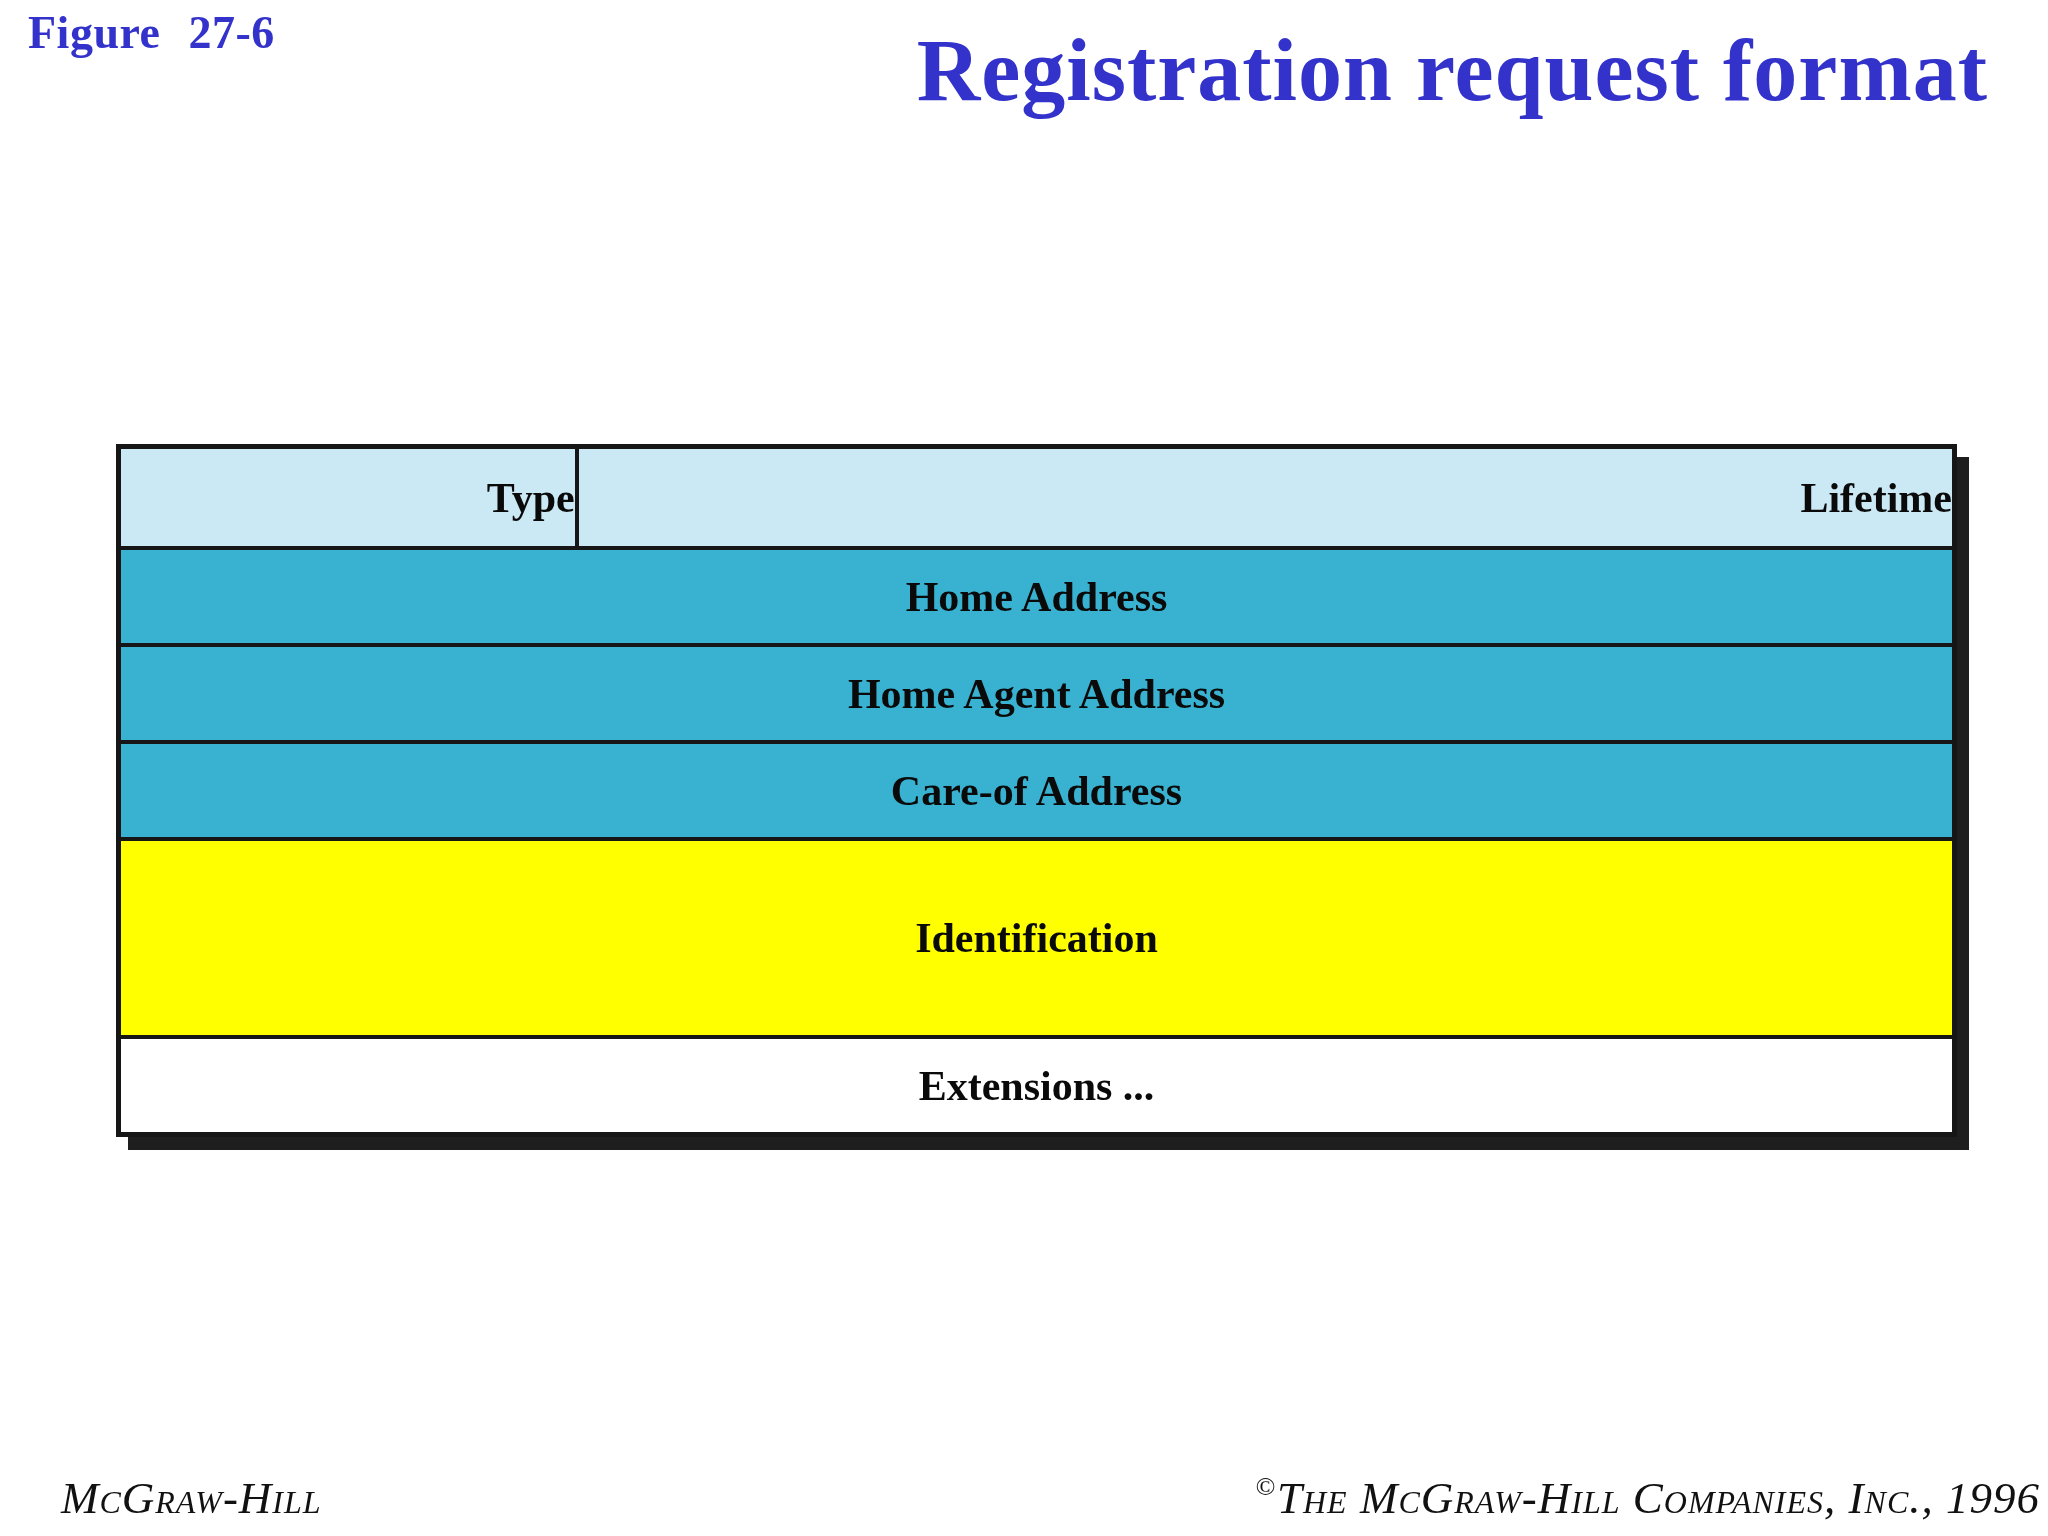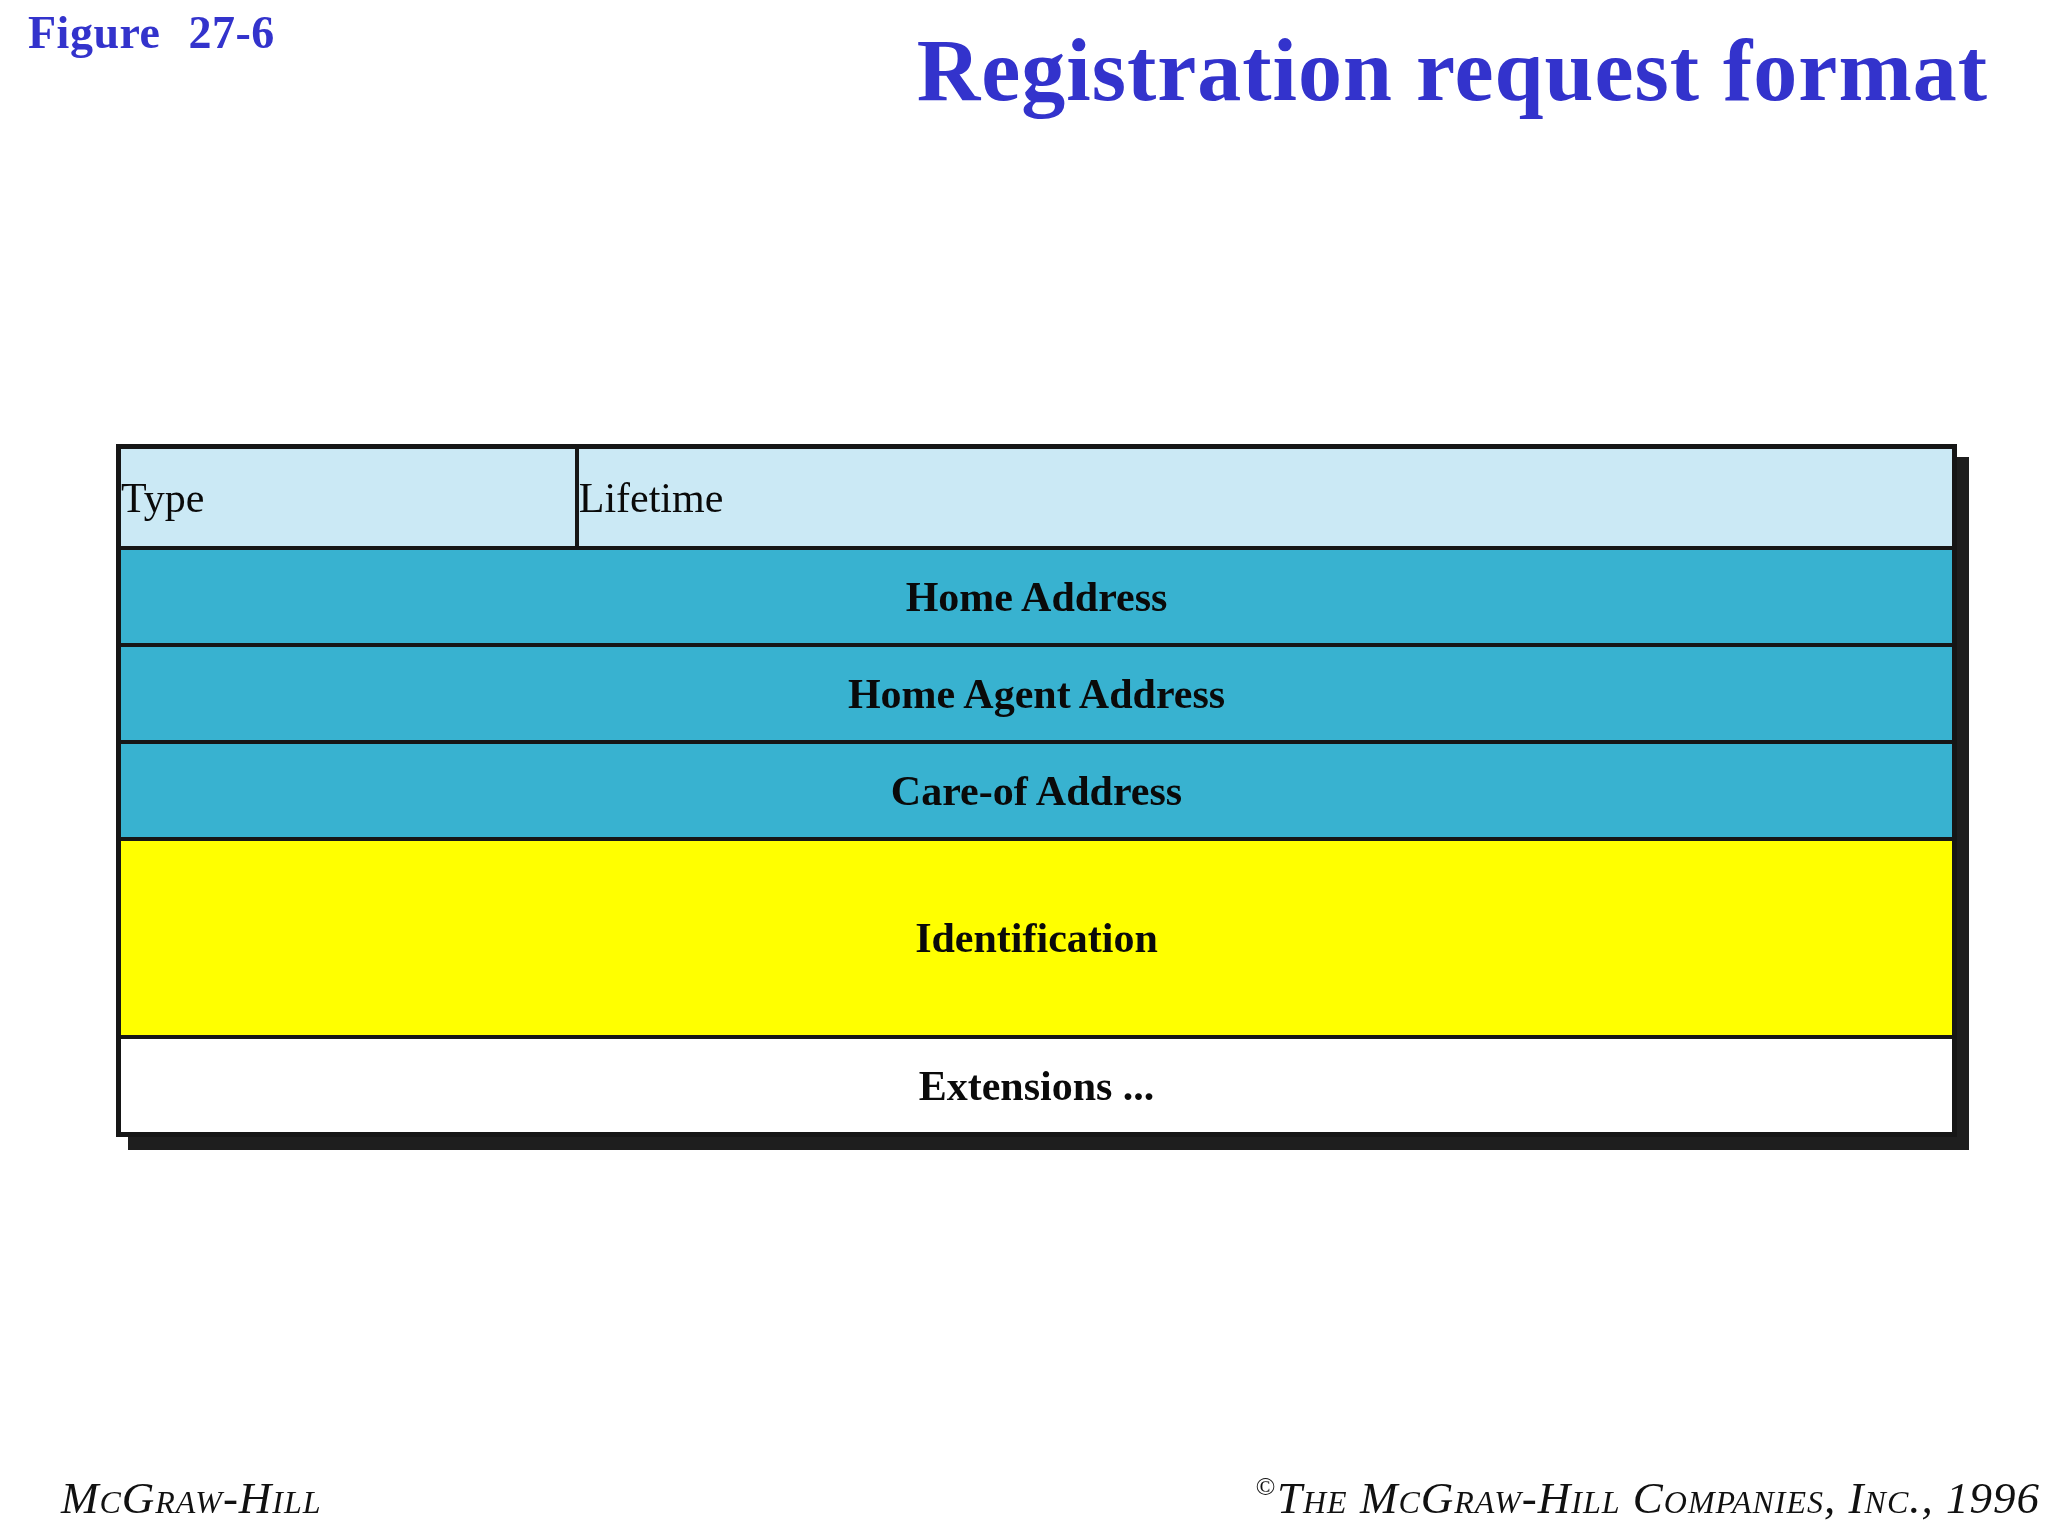--- a/index.html
+++ b/index.html
@@ -55,25 +55,25 @@
     justify-content: center;
     border-top: 4px solid #161616;
     font-size: 42px;
     color: #0a0a0a;
   }
   .prow.first { border-top: none; }
   .header-row { height: 97px; padding: 0; }
   .header-row .pcell {
     display: flex;
     align-items: center;
-    justify-content: flex-start;
+    justify-content: flex-end;
     height: 100%;
     box-sizing: border-box;
     border-right: 4px solid #161616;
-    font-weight: normal;
+    font-weight: bold;
   }
   .pcell.w25 { flex: 0 0 25%; }
   .pcell.w50 { flex: 1; border-right: none; }
   .row-std { height: 93px; font-weight: bold; text-align: center; }
   .row-double { height: 194px; font-weight: bold; }
 
   
   .footer-left, .footer-right {
     position: absolute;
     top: 1472px;

